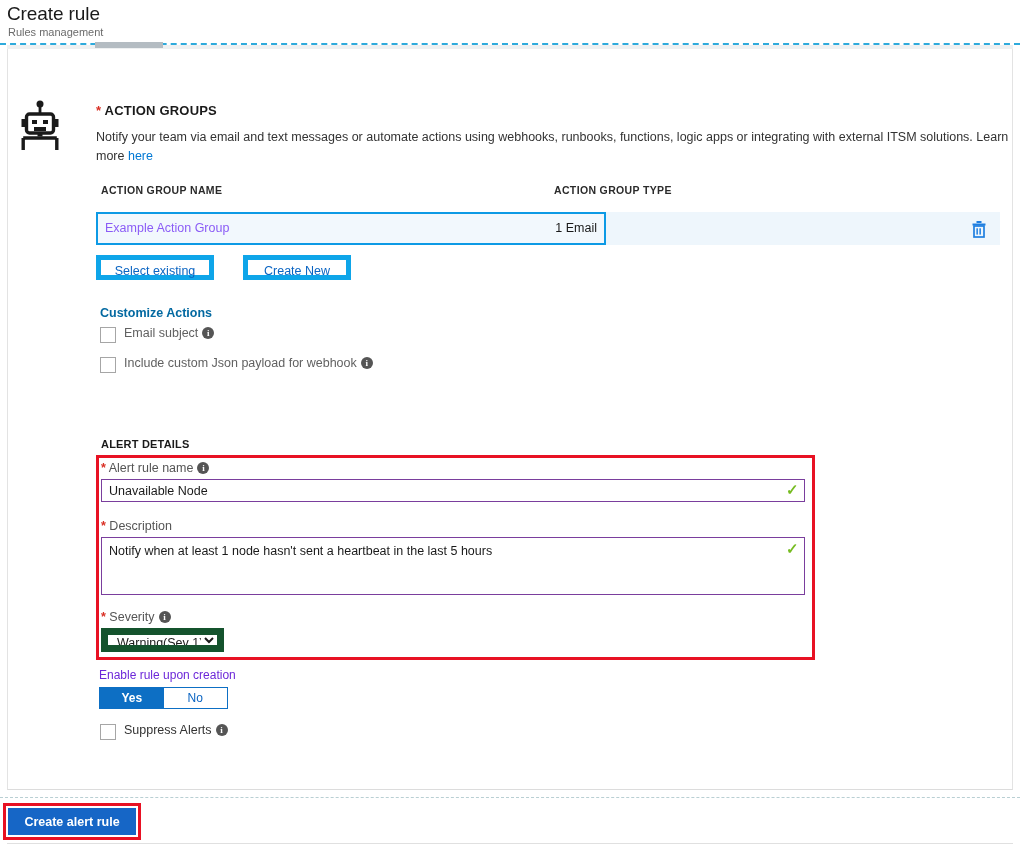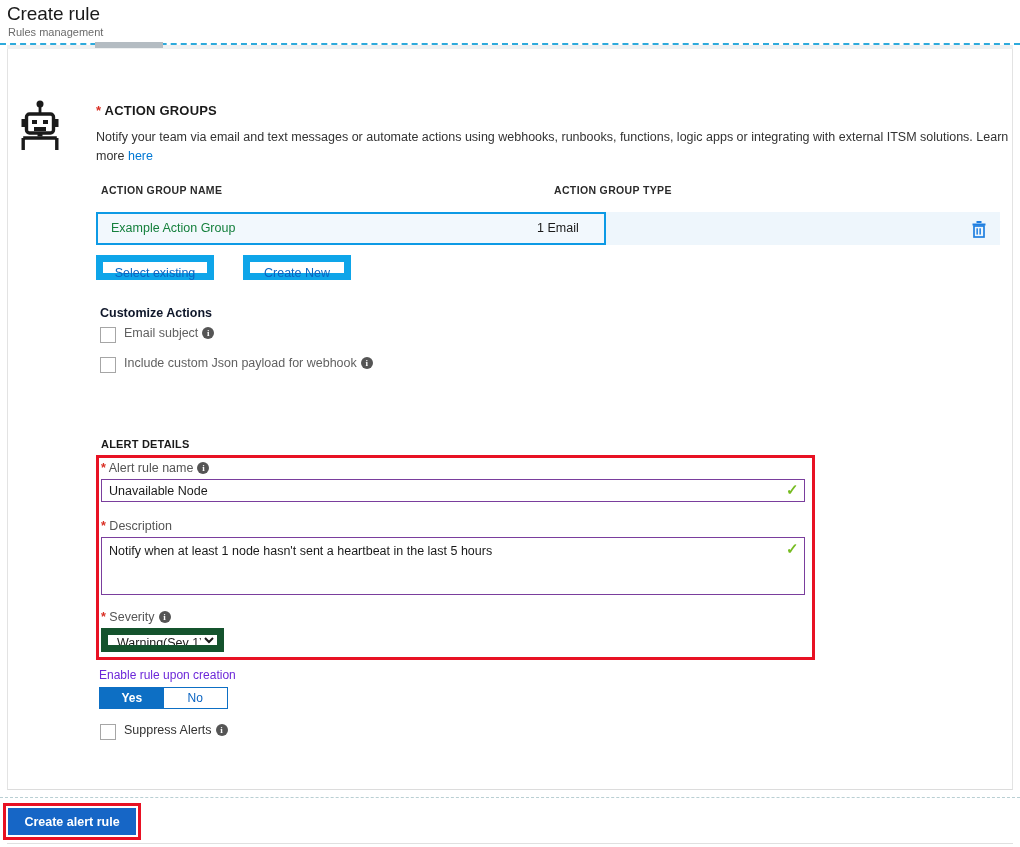--- a/index.html
+++ b/index.html
@@ -132,63 +132,64 @@
     position: absolute;
     left: 96px; top: 212px;
     width: 510px;
     height: 33px;
     border: 2px solid #0d9ae5;
     box-sizing: border-box;
     background: #f2f8fd;
   }
   .ag-row-name {
     position: absolute;
-    left: 111px; top: 221px;
-    font-size: 12.5px;
-    color: #15803d;
+    left: 105px; top: 221px;
+    font-size: 12.5px;
+    color: #8b5cf6;
   }
   .ag-row-type {
     position: absolute;
     left: 537px; top: 221px;
     width: 60px;
+    text-align: right;
     font-size: 12.5px;
     color: #1a1a1a;
   }
   .trash-btn {
     position: absolute;
     left: 968px; top: 218px;
     width: 22px; height: 22px;
     cursor: pointer;
   }
 
   
   .btn-secondary {
     position: absolute;
     height: 25px;
-    border: 7px solid #0ea5e9;
+    border: 5px solid #0ea5e9;
     background: #ffffff;
     color: #0a64c2;
     font-family: "Liberation Sans", sans-serif;
     font-size: 12.5px;
     cursor: pointer;
     box-sizing: border-box;
     padding: 0;
     line-height: 23px;
     text-align: center;
   }
   #btn-select-existing { left: 96px; top: 255px; width: 118px; }
   #btn-create-new { left: 243px; top: 255px; width: 108px; }
 
   
   .section-label {
     position: absolute;
     left: 100px; top: 306px;
     font-size: 12.5px;
     font-weight: bold;
-    color: #0f172a;
+    color: #0369a1;
   }
   .cb-row {
     position: absolute;
     left: 100px;
     height: 18px;
   }
   .cb-row.one { top: 327px; }
   .cb-row.two { top: 357px; }
   .cb-row.three { top: 724px; }
   .cb-box {

